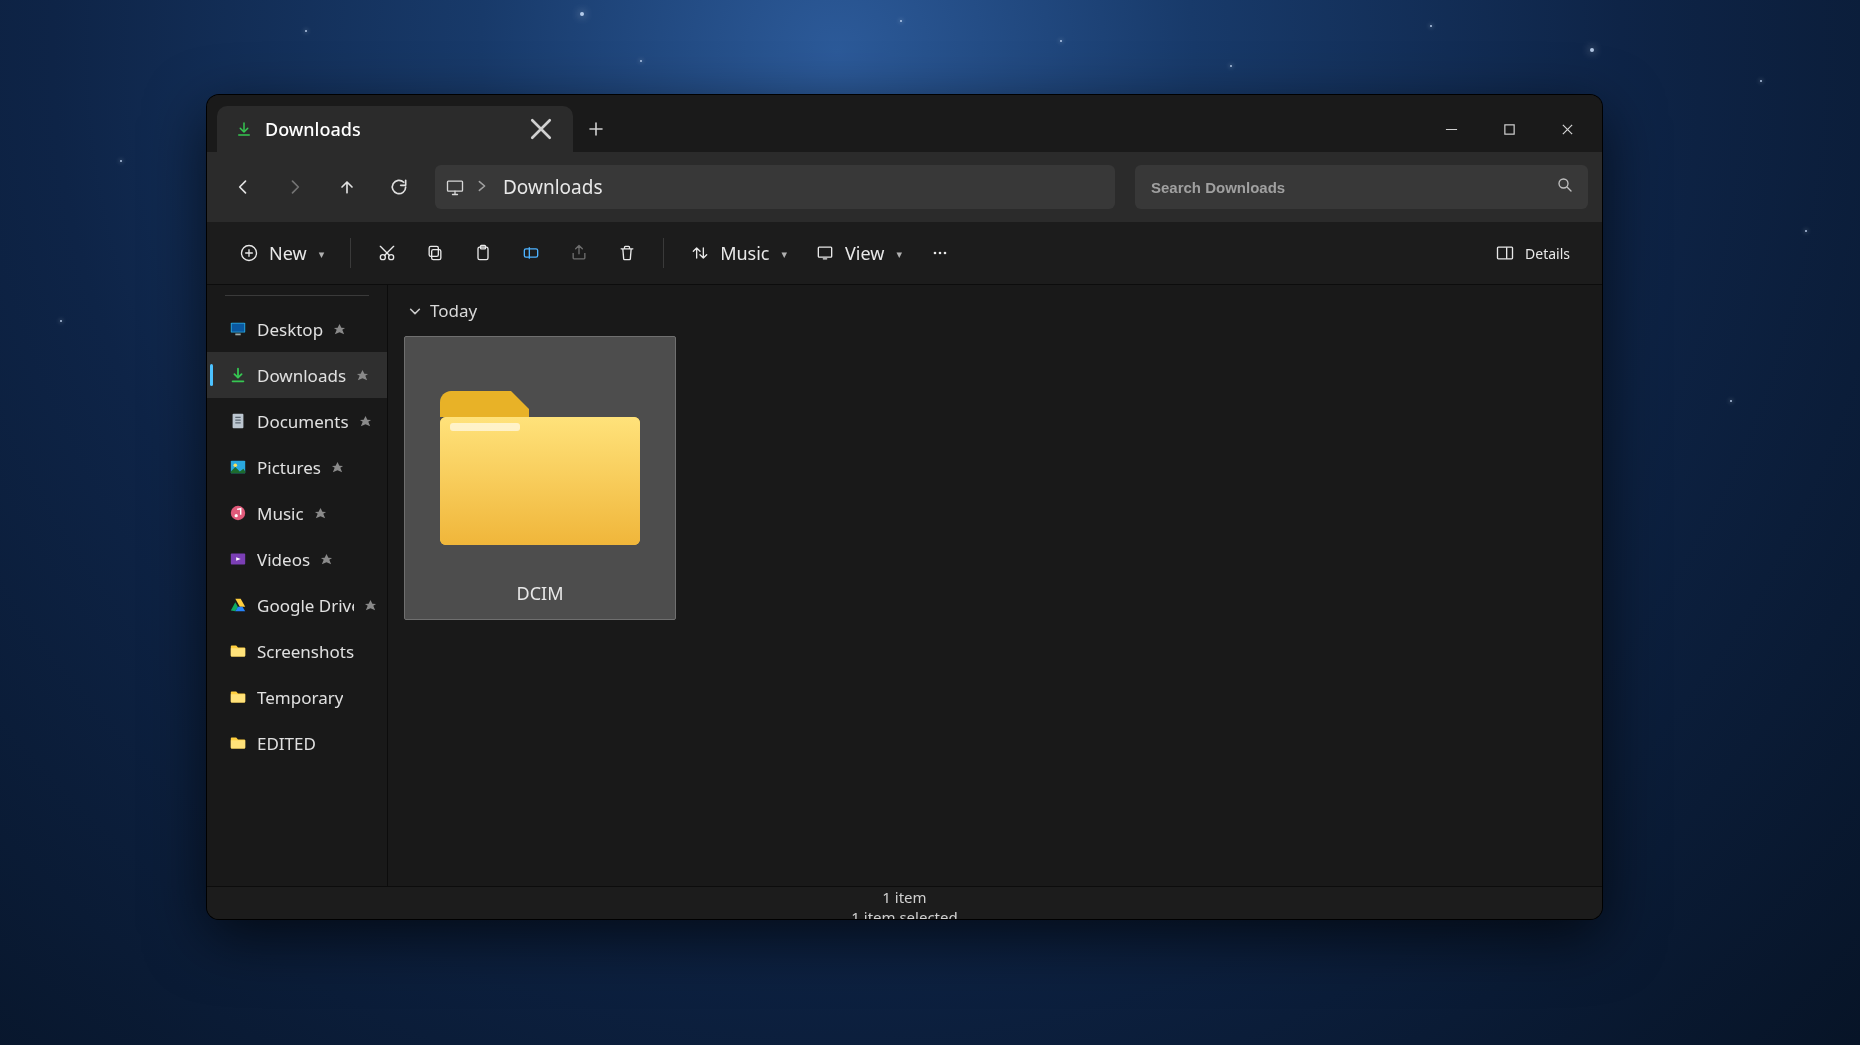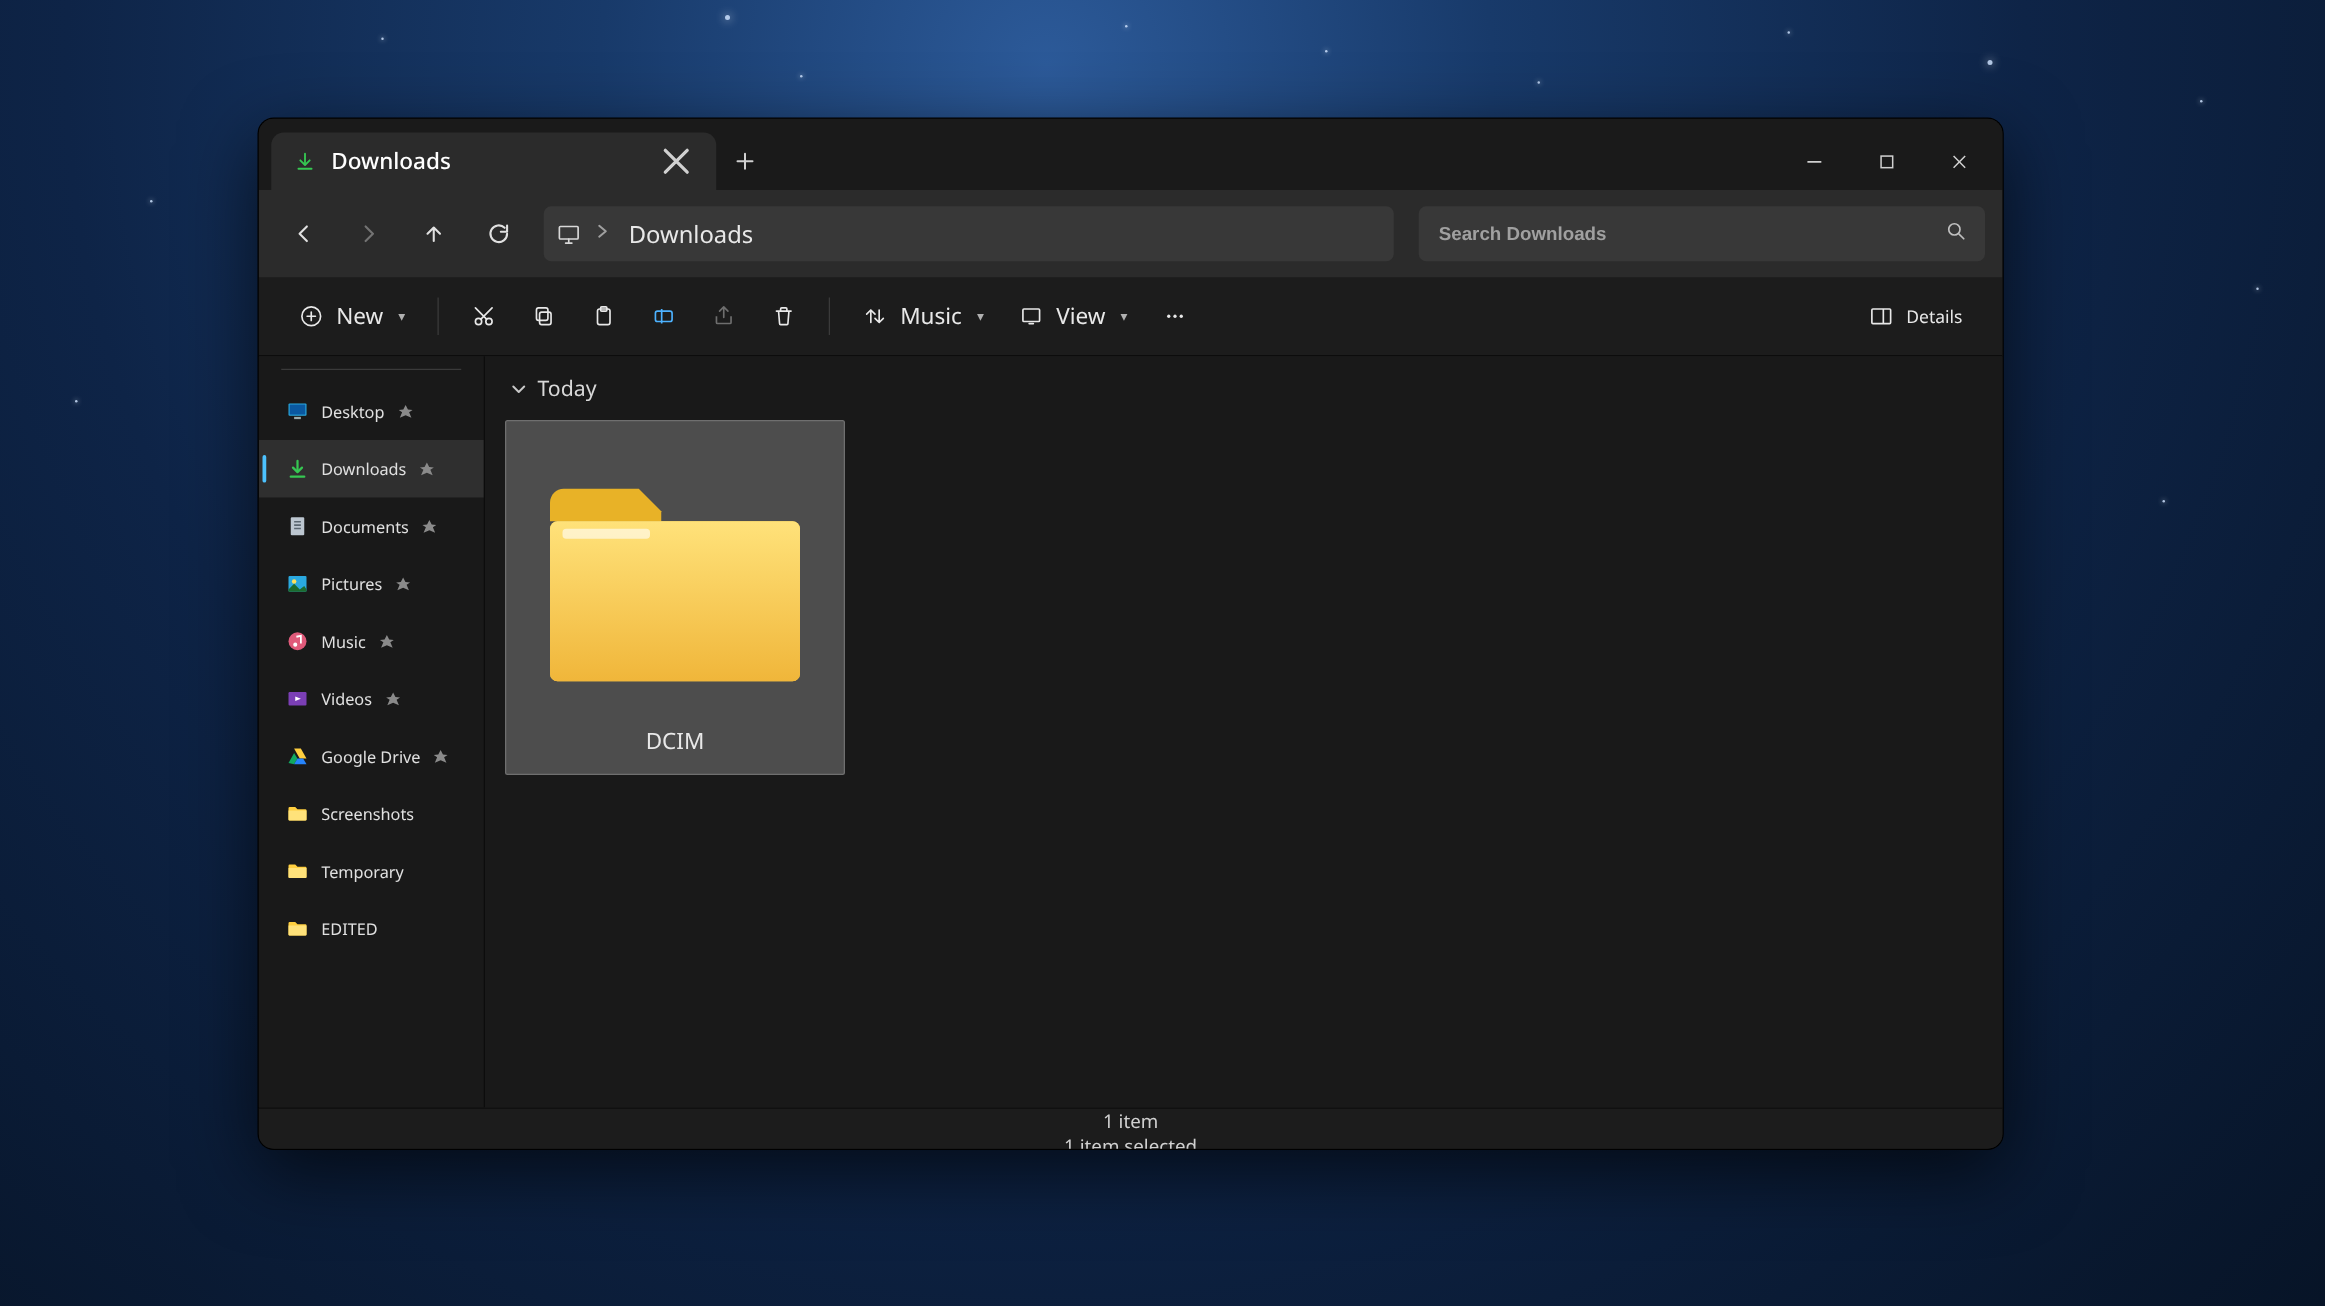--- a/index.html
+++ b/index.html
@@ -82,21 +82,21 @@
   display:flex; flex-direction:column; overflow:hidden;
 }
 .side-divider { height:1px; background:#3a3a3a; margin:0 18px 10px 18px;}
 .side-item{
   height:46px; display:flex; align-items:center; padding:0 10px 0 22px;
   color:#e0e0e0; position:relative; gap:10px; white-space:nowrap; overflow:hidden;
 }
 .side-item.active{ background:#2f2f2f; }
 .side-item.active::before{ content:""; position:absolute; left:3px; top:12px; bottom:12px; width:3px; border-radius:3px; background:#4cc2ff;}
 .side-item .ic svg{ width:18px; height:18px; display:block;}
-.side-item .lbl{ overflow:hidden; text-overflow:clip; font-size:13px;}
+.side-item .lbl{ overflow:hidden; text-overflow:clip; font-size:17px;}
 .side-item .pin{ color:#8a8a8a;}
 .side-item .pin svg{width:13px;height:13px;display:block;}
 
 .content{
   flex:1; position:relative; padding:14px 16px; overflow:auto; background:#191919;
 }
 .group-header{
   display:flex; align-items:center; gap:8px; color:#d8d8d8; font-size:17px; padding-left:4px;
 }
 .group-header svg{width:14px;height:14px;}

